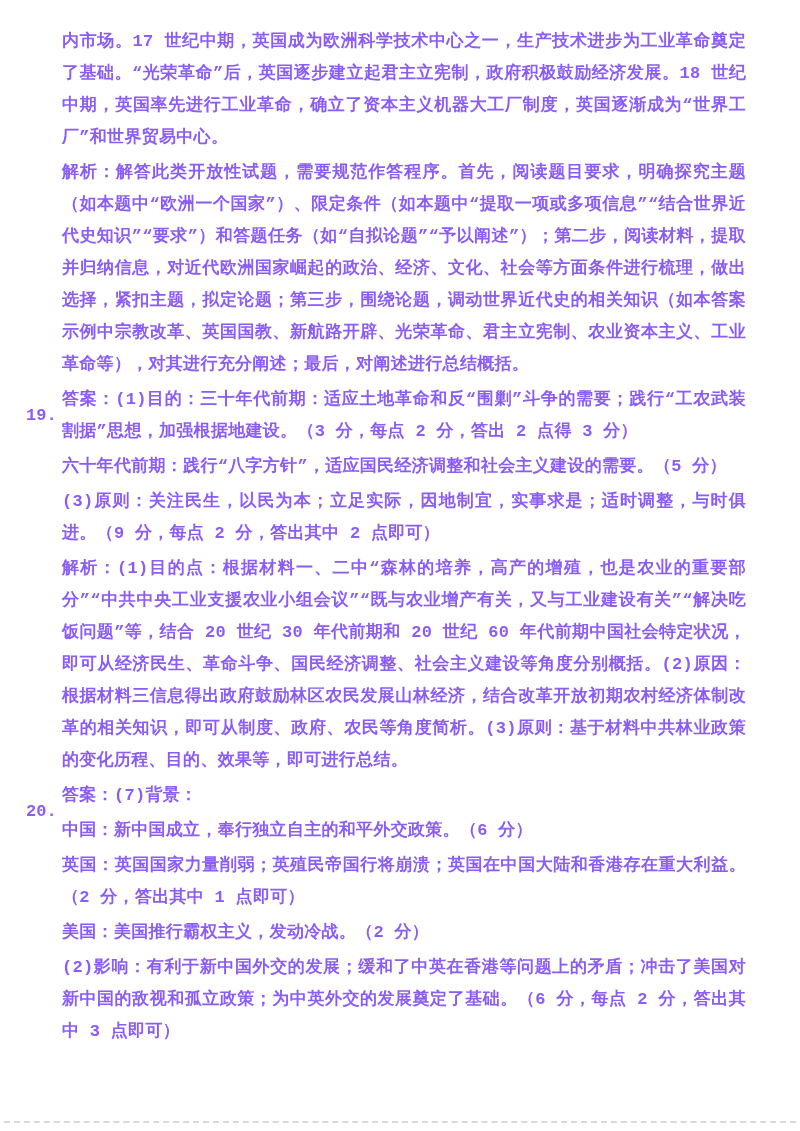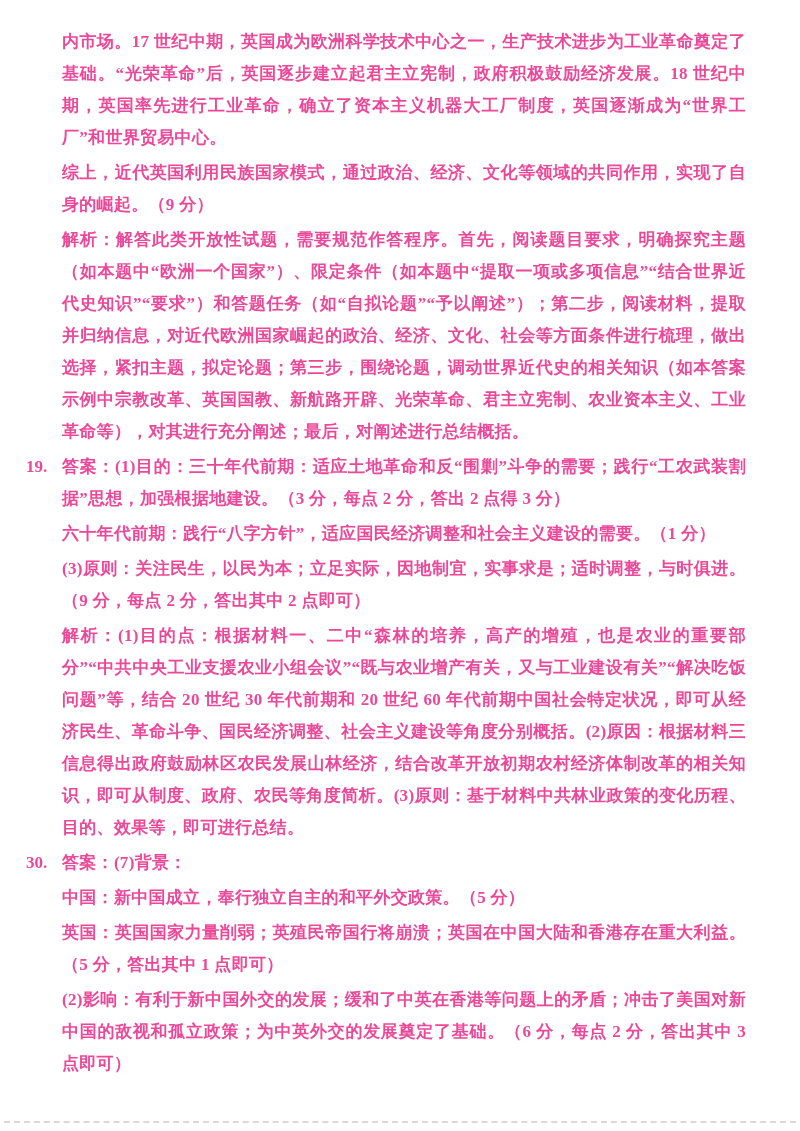--- a/index.html
+++ b/index.html
@@ -15,31 +15,32 @@
     position: absolute;
     top: 26px;
     left: 62px;
     width: 684px;
   }
   .para {
     position: relative;
     margin: 0 0 3px 0;
     font-size: 17px;
     line-height: 32px;
-    color: #ec4899;
+    color: #8b5cf6;
     font-weight: 600;
     text-align: justify;
     text-justify: inter-ideograph;
     letter-spacing: 0.3px;
     word-break: break-all;
+    font-family: Liberation Mono, monospace;
   }
   .q-num {
     position: absolute;
     left: -36px;
-    top: 0;
+    top: 16px;
     font-weight: 800;
     letter-spacing: 0;
   }
   .label {
     font-weight: 900;
   }
   .cut-line {
     position: absolute;
     left: 4px;
     right: 4px;
@@ -51,51 +52,51 @@
 </head>
 <body>
 
 <div class="page">
 
   <div>
     <p class="para">
       <span>内市场。17 世纪中期，英国成为欧洲科学技术中心之一，生产技术进步为工业革命奠定了基础。“光荣革命”后，英国逐步建立起君主立宪制，政府积极鼓励经济发展。18 世纪中期，英国率先进行工业革命，确立了资本主义机器大工厂制度，英国逐渐成为“世界工厂”和世界贸易中心。</span>
     </p>
     <p class="para">
-      <span>综上，近代英国利用民族国家模式，通过政治、经济、文化等领域的共同作用，实现了自身的崛起。（9 分）</span>
-    </p>
-    <p class="para">
       <span class="label">解析：</span><span>解答此类开放性试题，需要规范作答程序。首先，阅读题目要求，明确探究主题（如本题中“欧洲一个国家”）、限定条件（如本题中“提取一项或多项信息”“结合世界近代史知识”“要求”）和答题任务（如“自拟论题”“予以阐述”）；第二步，阅读材料，提取并归纳信息，对近代欧洲国家崛起的政治、经济、文化、社会等方面条件进行梳理，做出选择，紧扣主题，拟定论题；第三步，围绕论题，调动世界近代史的相关知识（如本答案示例中宗教改革、英国国教、新航路开辟、光荣革命、君主立宪制、农业资本主义、工业革命等），对其进行充分阐述；最后，对阐述进行总结概括。</span>
     </p>
   </div>
 
   <div>
     <p class="para">
       <span class="q-num">19.</span><span class="label">答案：</span><span>(1)目的：三十年代前期：适应土地革命和反“围剿”斗争的需要；践行“工农武装割据”思想，加强根据地建设。（3 分，每点 2 分，答出 2 点得 3 分）</span>
     </p>
     <p class="para">
-      <span>六十年代前期：践行“八字方针”，适应国民经济调整和社会主义建设的需要。（1 分）</span>
+      <span>六十年代前期：践行“八字方针”，适应国民经济调整和社会主义建设的需要。（5 分）</span>
     </p>
     <p class="para">
       <span>(3)原则：关注民生，以民为本；立足实际，因地制宜，实事求是；适时调整，与时俱进。（9 分，每点 2 分，答出其中 2 点即可）</span>
     </p>
     <p class="para">
       <span class="label">解析：</span><span>(1)目的点：根据材料一、二中“森林的培养，高产的增殖，也是农业的重要部分”“中共中央工业支援农业小组会议”“既与农业增产有关，又与工业建设有关”“解决吃饭问题”等，结合 20 世纪 30 年代前期和 20 世纪 60 年代前期中国社会特定状况，即可从经济民生、革命斗争、国民经济调整、社会主义建设等角度分别概括。(2)原因：根据材料三信息得出政府鼓励林区农民发展山林经济，结合改革开放初期农村经济体制改革的相关知识，即可从制度、政府、农民等角度简析。(3)原则：基于材料中共林业政策的变化历程、目的、效果等，即可进行总结。</span>
     </p>
   </div>
 
   <div>
     <p class="para">
-      <span class="q-num">30.</span><span class="label">答案：</span><span>(7)背景：</span>
+      <span class="q-num">20.</span><span class="label">答案：</span><span>(7)背景：</span>
     </p>
     <p class="para">
-      <span>中国：新中国成立，奉行独立自主的和平外交政策。（5 分）</span>
+      <span>中国：新中国成立，奉行独立自主的和平外交政策。（6 分）</span>
     </p>
     <p class="para">
-      <span>英国：英国国家力量削弱；英殖民帝国行将崩溃；英国在中国大陆和香港存在重大利益。（5 分，答出其中 1 点即可）</span>
+      <span>英国：英国国家力量削弱；英殖民帝国行将崩溃；英国在中国大陆和香港存在重大利益。（2 分，答出其中 1 点即可）</span>
+    </p>
+    <p class="para">
+      <span>美国：美国推行霸权主义，发动冷战。（2 分）</span>
     </p>
     <p class="para">
       <span>(2)影响：有利于新中国外交的发展；缓和了中英在香港等问题上的矛盾；冲击了美国对新中国的敌视和孤立政策；为中英外交的发展奠定了基础。（6 分，每点 2 分，答出其中 3 点即可）</span>
     </p>
 
   </div>
 
 </div>
 
 <div class="cut-line"></div>

